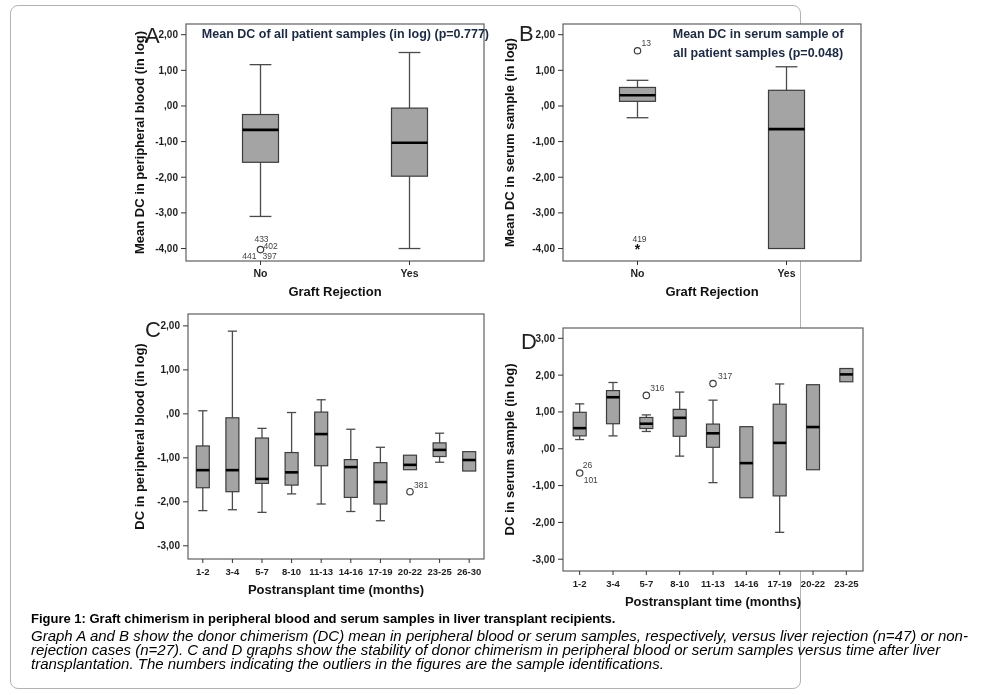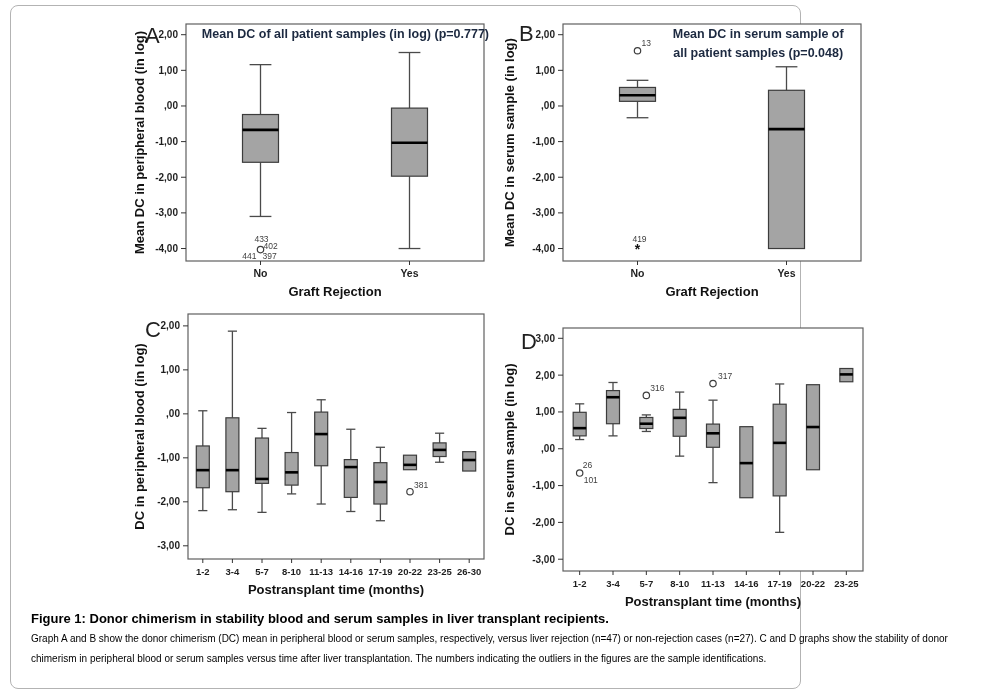--- a/index.html
+++ b/index.html
@@ -16,21 +16,21 @@
   .yt{font-size:10px;font-weight:bold;fill:#1e1e1e;}
   .cat{font-size:10.5px;font-weight:bold;fill:#1e1e1e;}
   .cat-sm{font-size:9.5px;font-weight:bold;fill:#1e1e1e;}
   .ax-title{font-size:13px;font-weight:bold;fill:#111111;}
   .ch-title{font-size:12.5px;font-weight:bold;fill:#1c2940;}
   .out-lb{font-size:8.5px;fill:#3f3f3f;}
   .star{font-size:14px;font-weight:bold;fill:#111111;}
   
   .caption{position:absolute;left:20px;top:603px;width:952px;color:#000;}
   .caption-title{font-size:13px;font-weight:bold;line-height:19px;margin-bottom:1px;}
-  .caption-body{font-size:10px;line-height:20px;white-space:pre-line;}
+  .caption-body{font-size:15px;line-height:14px;white-space:pre-line;font-style:italic;}
 </style>
 </head>
 <body>
 
 <div id="figure-frame">
   <div class="panel" style="left: 118px; top: 5px; width: 372px; height: 292px;">
       <svg width="372" height="292">
         <rect x="57" y="13" width="298" height="237" fill="#ffffff" stroke="#5f5f5f" stroke-width="1.2"></rect>
         <line x1="52" y1="23.691729323308266" x2="57" y2="23.691729323308266" stroke="#333" stroke-width="1"></line>
         <text x="49" y="27.191729323308266" text-anchor="end" class="yt">2,00</text>
@@ -353,16 +353,16 @@
           <circle cx="214" cy="70.59545454545454" r="3.2" fill="#ffffff" stroke="#3d3d3d" stroke-width="1.2"></circle>
           <text x="219" y="65.59545454545454" text-anchor="start" class="out-lb">317</text>
         </g>
         <text x="22" y="36" class="p-letter">D</text>
         <text x="15" y="136.5" text-anchor="middle" class="ax-title" transform="rotate(-90 15 136.5)">DC in serum sample (in log)</text>
         <text x="214" y="293" text-anchor="middle" class="ax-title">Postransplant time (months)</text>
       </svg>
     </div>
 
   <div class="caption">
-    <div class="caption-title">Figure 1: Donor chimerism in stability blood and serum samples in liver transplant recipients.</div>
+    <div class="caption-title">Figure 1: Graft chimerism in peripheral blood and serum samples in liver transplant recipients.</div>
     <div class="caption-body">Graph A and B show the donor chimerism (DC) mean  in peripheral blood or serum samples, respectively, versus liver rejection (n=47) or non-rejection cases (n=27). C and D graphs show the stability of donor chimerism in peripheral blood or serum samples versus time after liver transplantation.  The numbers indicating the outliers in the figures are the sample identifications.</div>
   </div>
 </div>
 
 </body></html>

